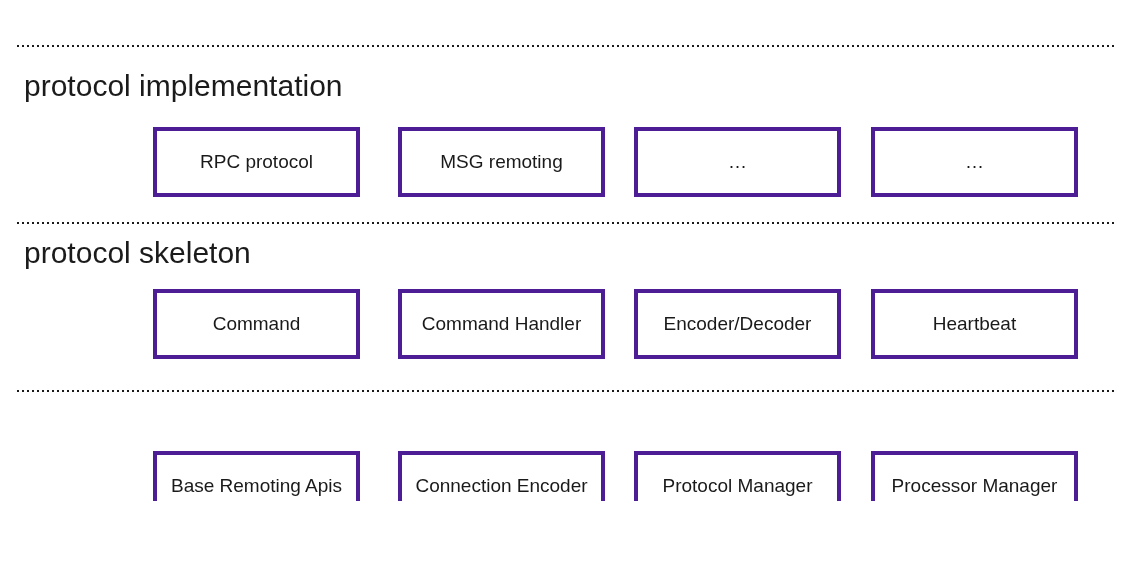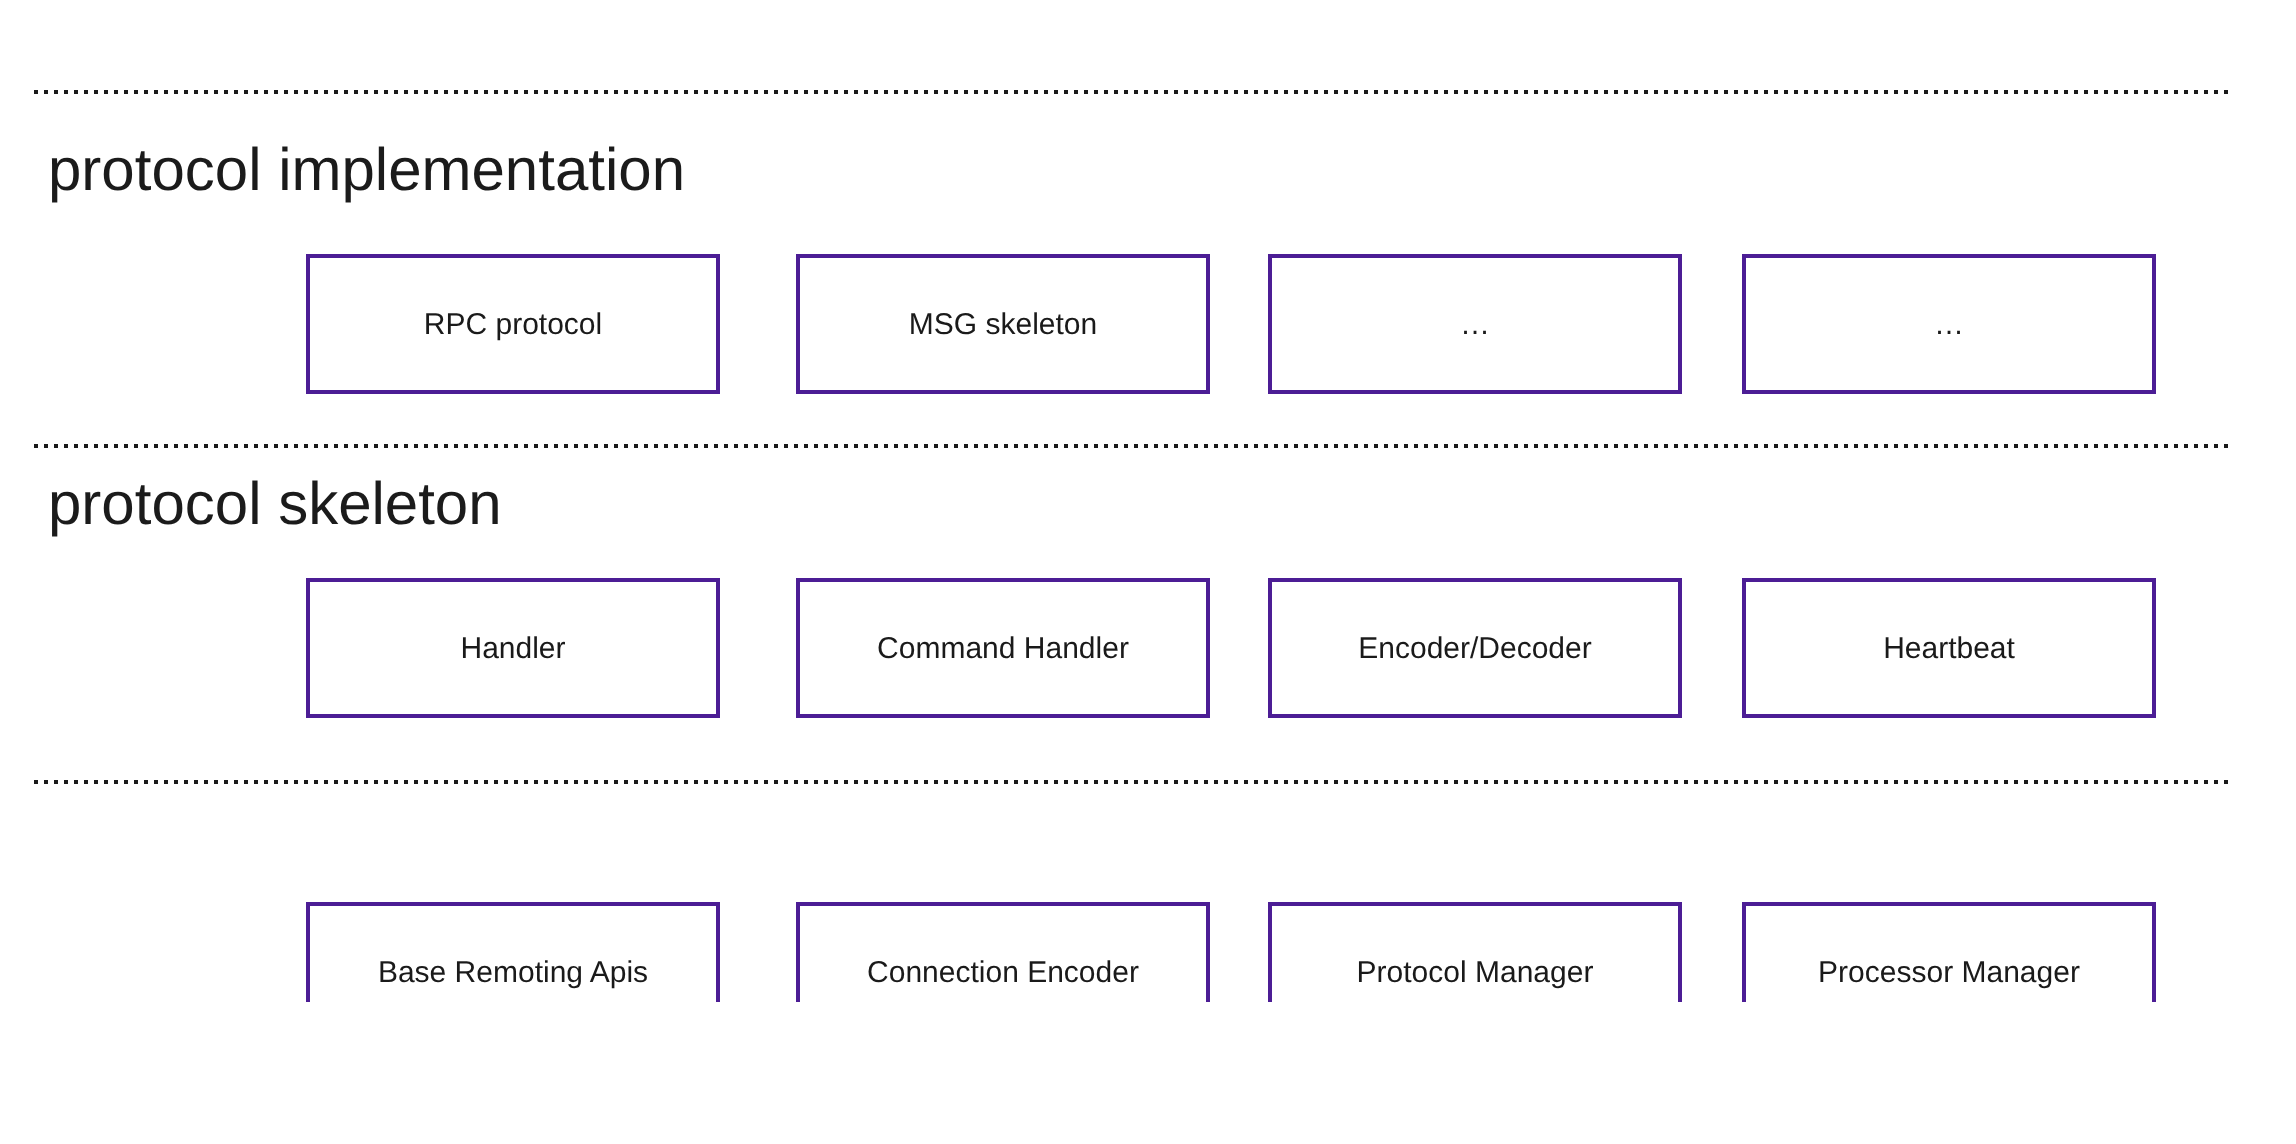--- a/index.html
+++ b/index.html
@@ -29,27 +29,27 @@
     font-weight: 400;
     color: #1b1b1b;
     letter-spacing: 0px;
     line-height: 1;
     white-space: nowrap;
   }
   .box {
     position: absolute;
     width: 207px;
     height: 70px;
-    border: 2px solid #4c1d95;
+    border: 4px solid #4c1d95;
     box-sizing: border-box;
     background: #ffffff;
     display: flex;
     align-items: center;
     justify-content: center;
-    font-size: 15px;
+    font-size: 19px;
     color: #1a1a1a;
     white-space: nowrap;
   }
   
   .col-0 { left: 153px; }
   .col-1 { left: 398px; }
   .col-2 { left: 634px; }
   .col-3 { left: 871px; }
   
   .row-0 { top: 127px; }
@@ -57,27 +57,27 @@
   .row-2 { top: 451px; text-align: center; }
 </style>
 </head>
 <body>
 
 <div class="canvas">
 
   <div class="divider" style="top:45px"></div>
   <div class="layer-title" style="top:71px">protocol implementation</div>
   <div class="box col-0 row-0">RPC protocol</div>
-  <div class="box col-1 row-0">MSG skeleton</div>
+  <div class="box col-1 row-0">MSG remoting</div>
   <div class="box col-2 row-0">…</div>
   <div class="box col-3 row-0">…</div>
 
   <div class="divider" style="top:222px"></div>
   <div class="layer-title" style="top:238px">protocol skeleton</div>
-  <div class="box col-0 row-1">Handler</div>
+  <div class="box col-0 row-1">Command</div>
   <div class="box col-1 row-1">Command Handler</div>
   <div class="box col-2 row-1">Encoder/Decoder</div>
   <div class="box col-3 row-1">Heartbeat</div>
 
   <div class="divider" style="top:390px"></div>
   <div class="box col-0 row-2">Base Remoting Apis</div>
   <div class="box col-1 row-2">Connection Encoder</div>
   <div class="box col-2 row-2">Protocol Manager</div>
   <div class="box col-3 row-2">Processor Manager</div>
 

